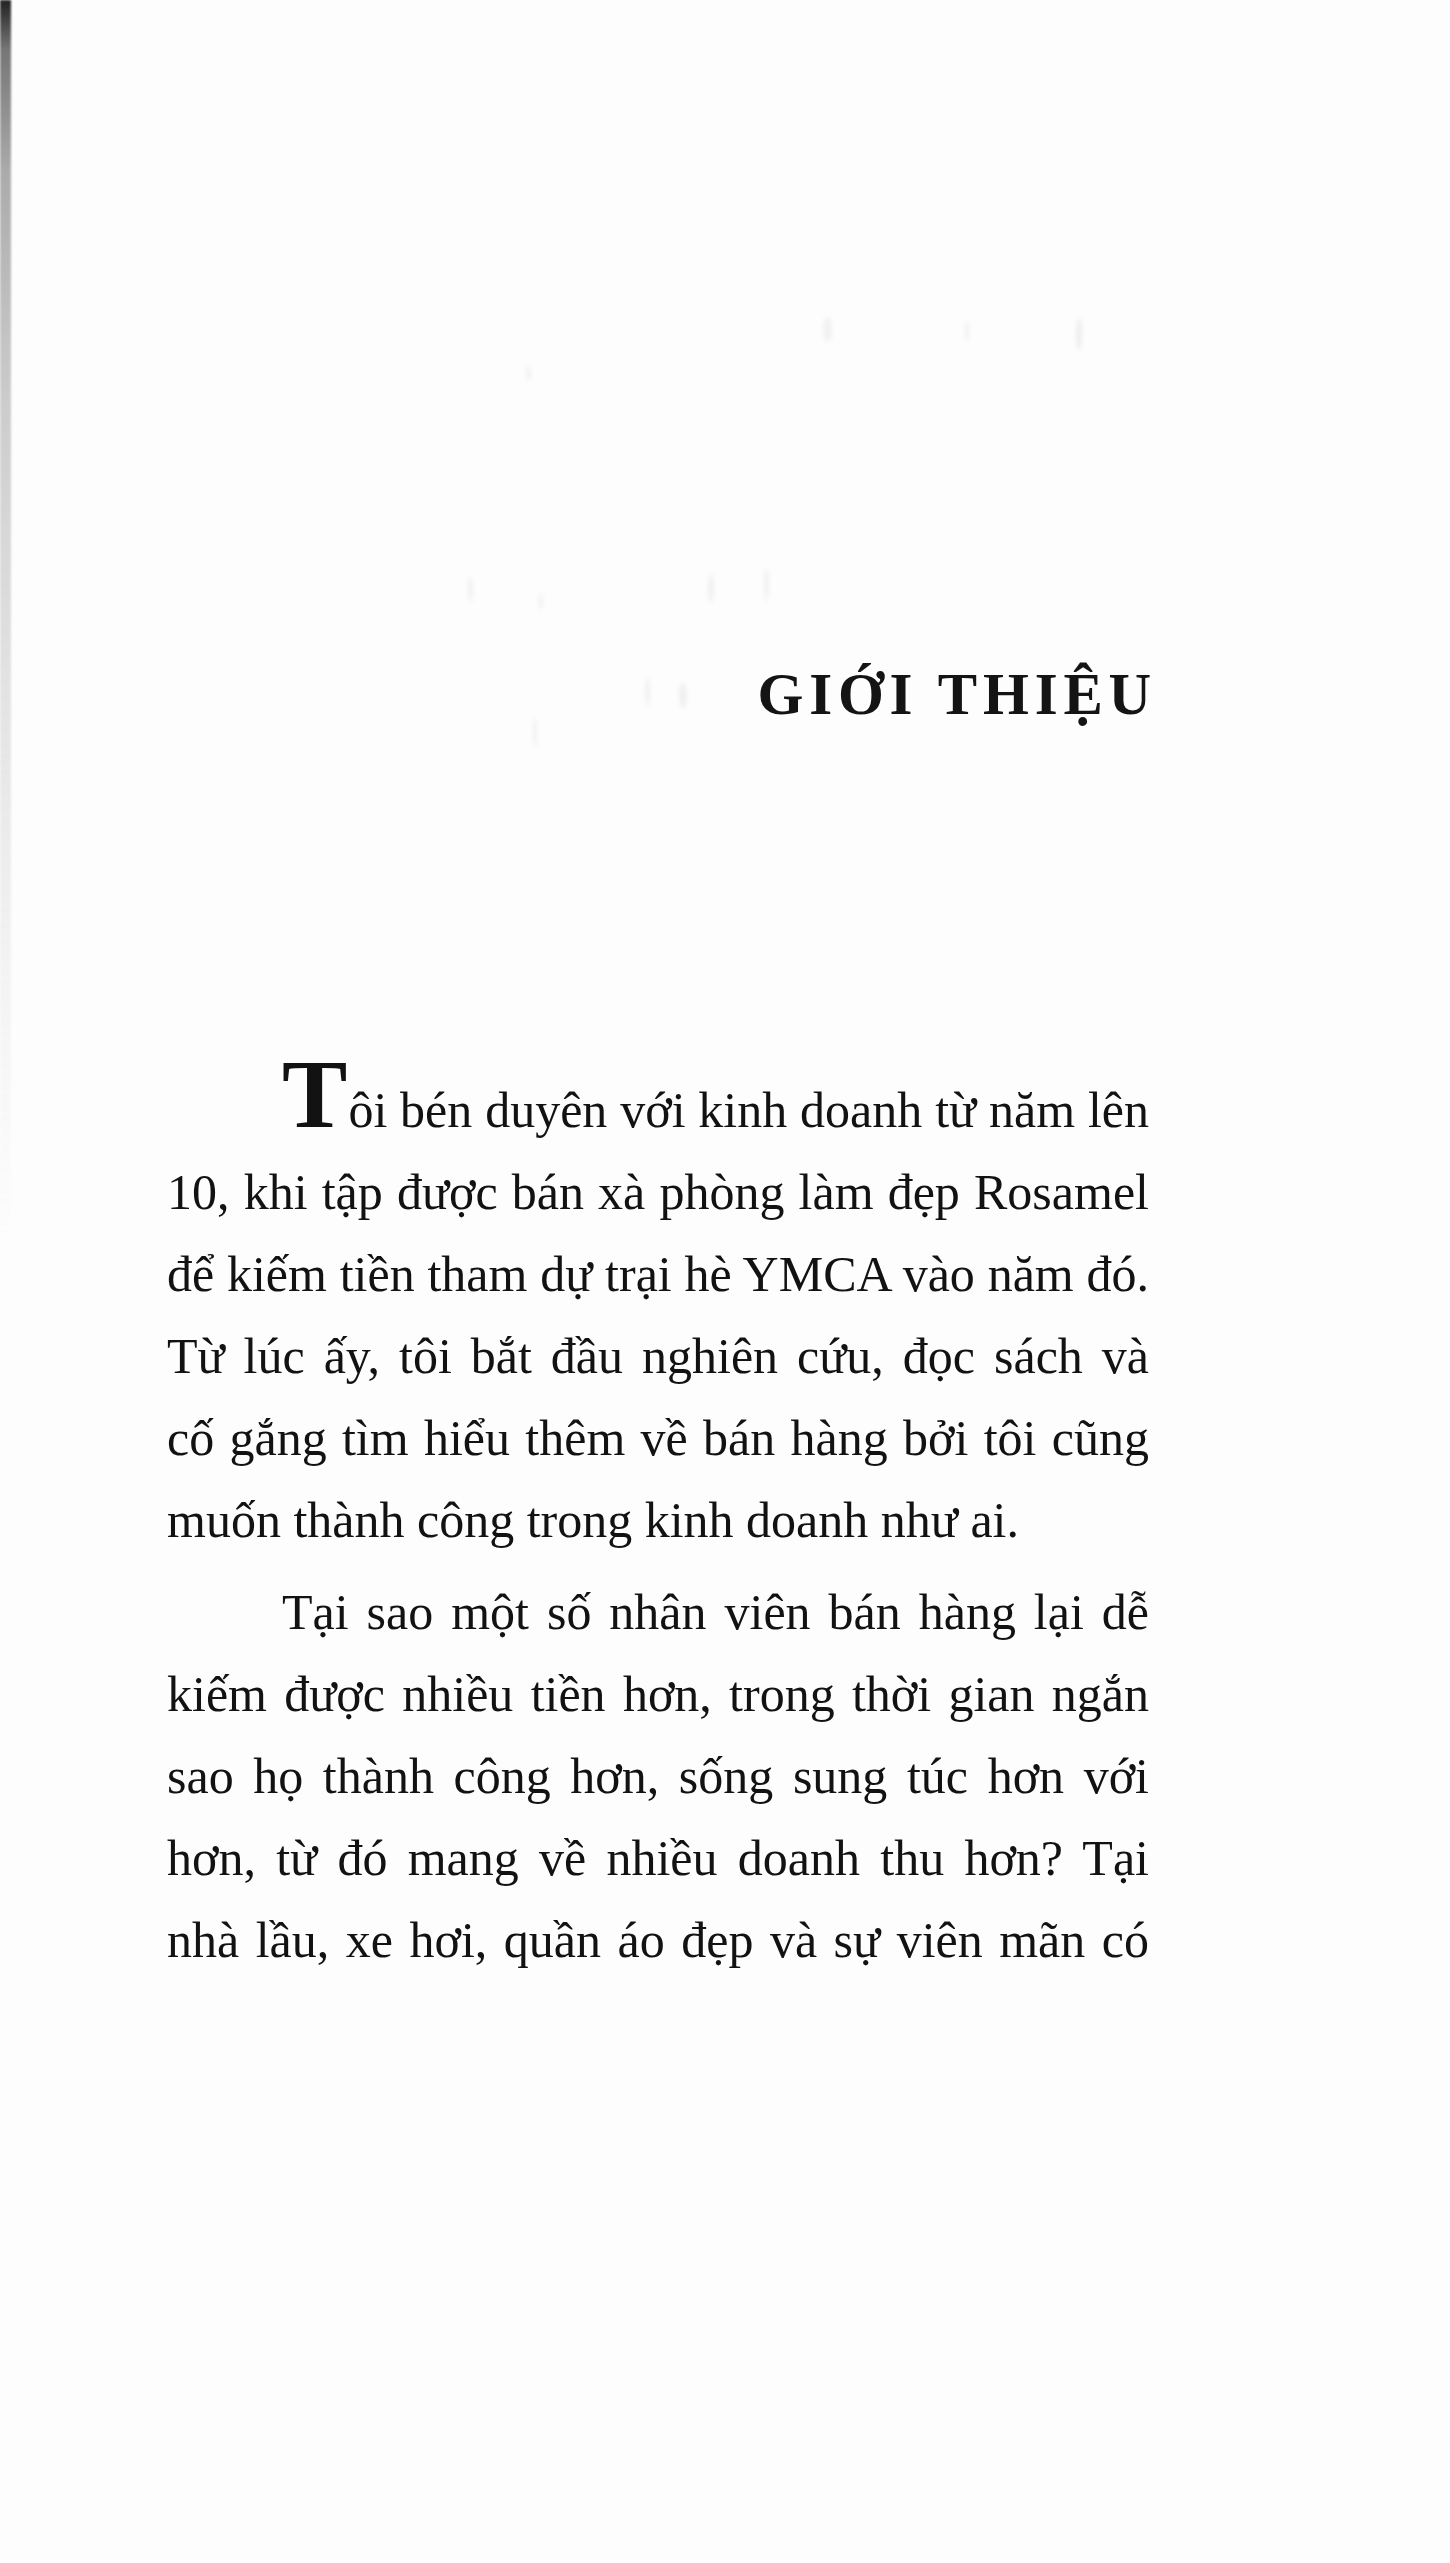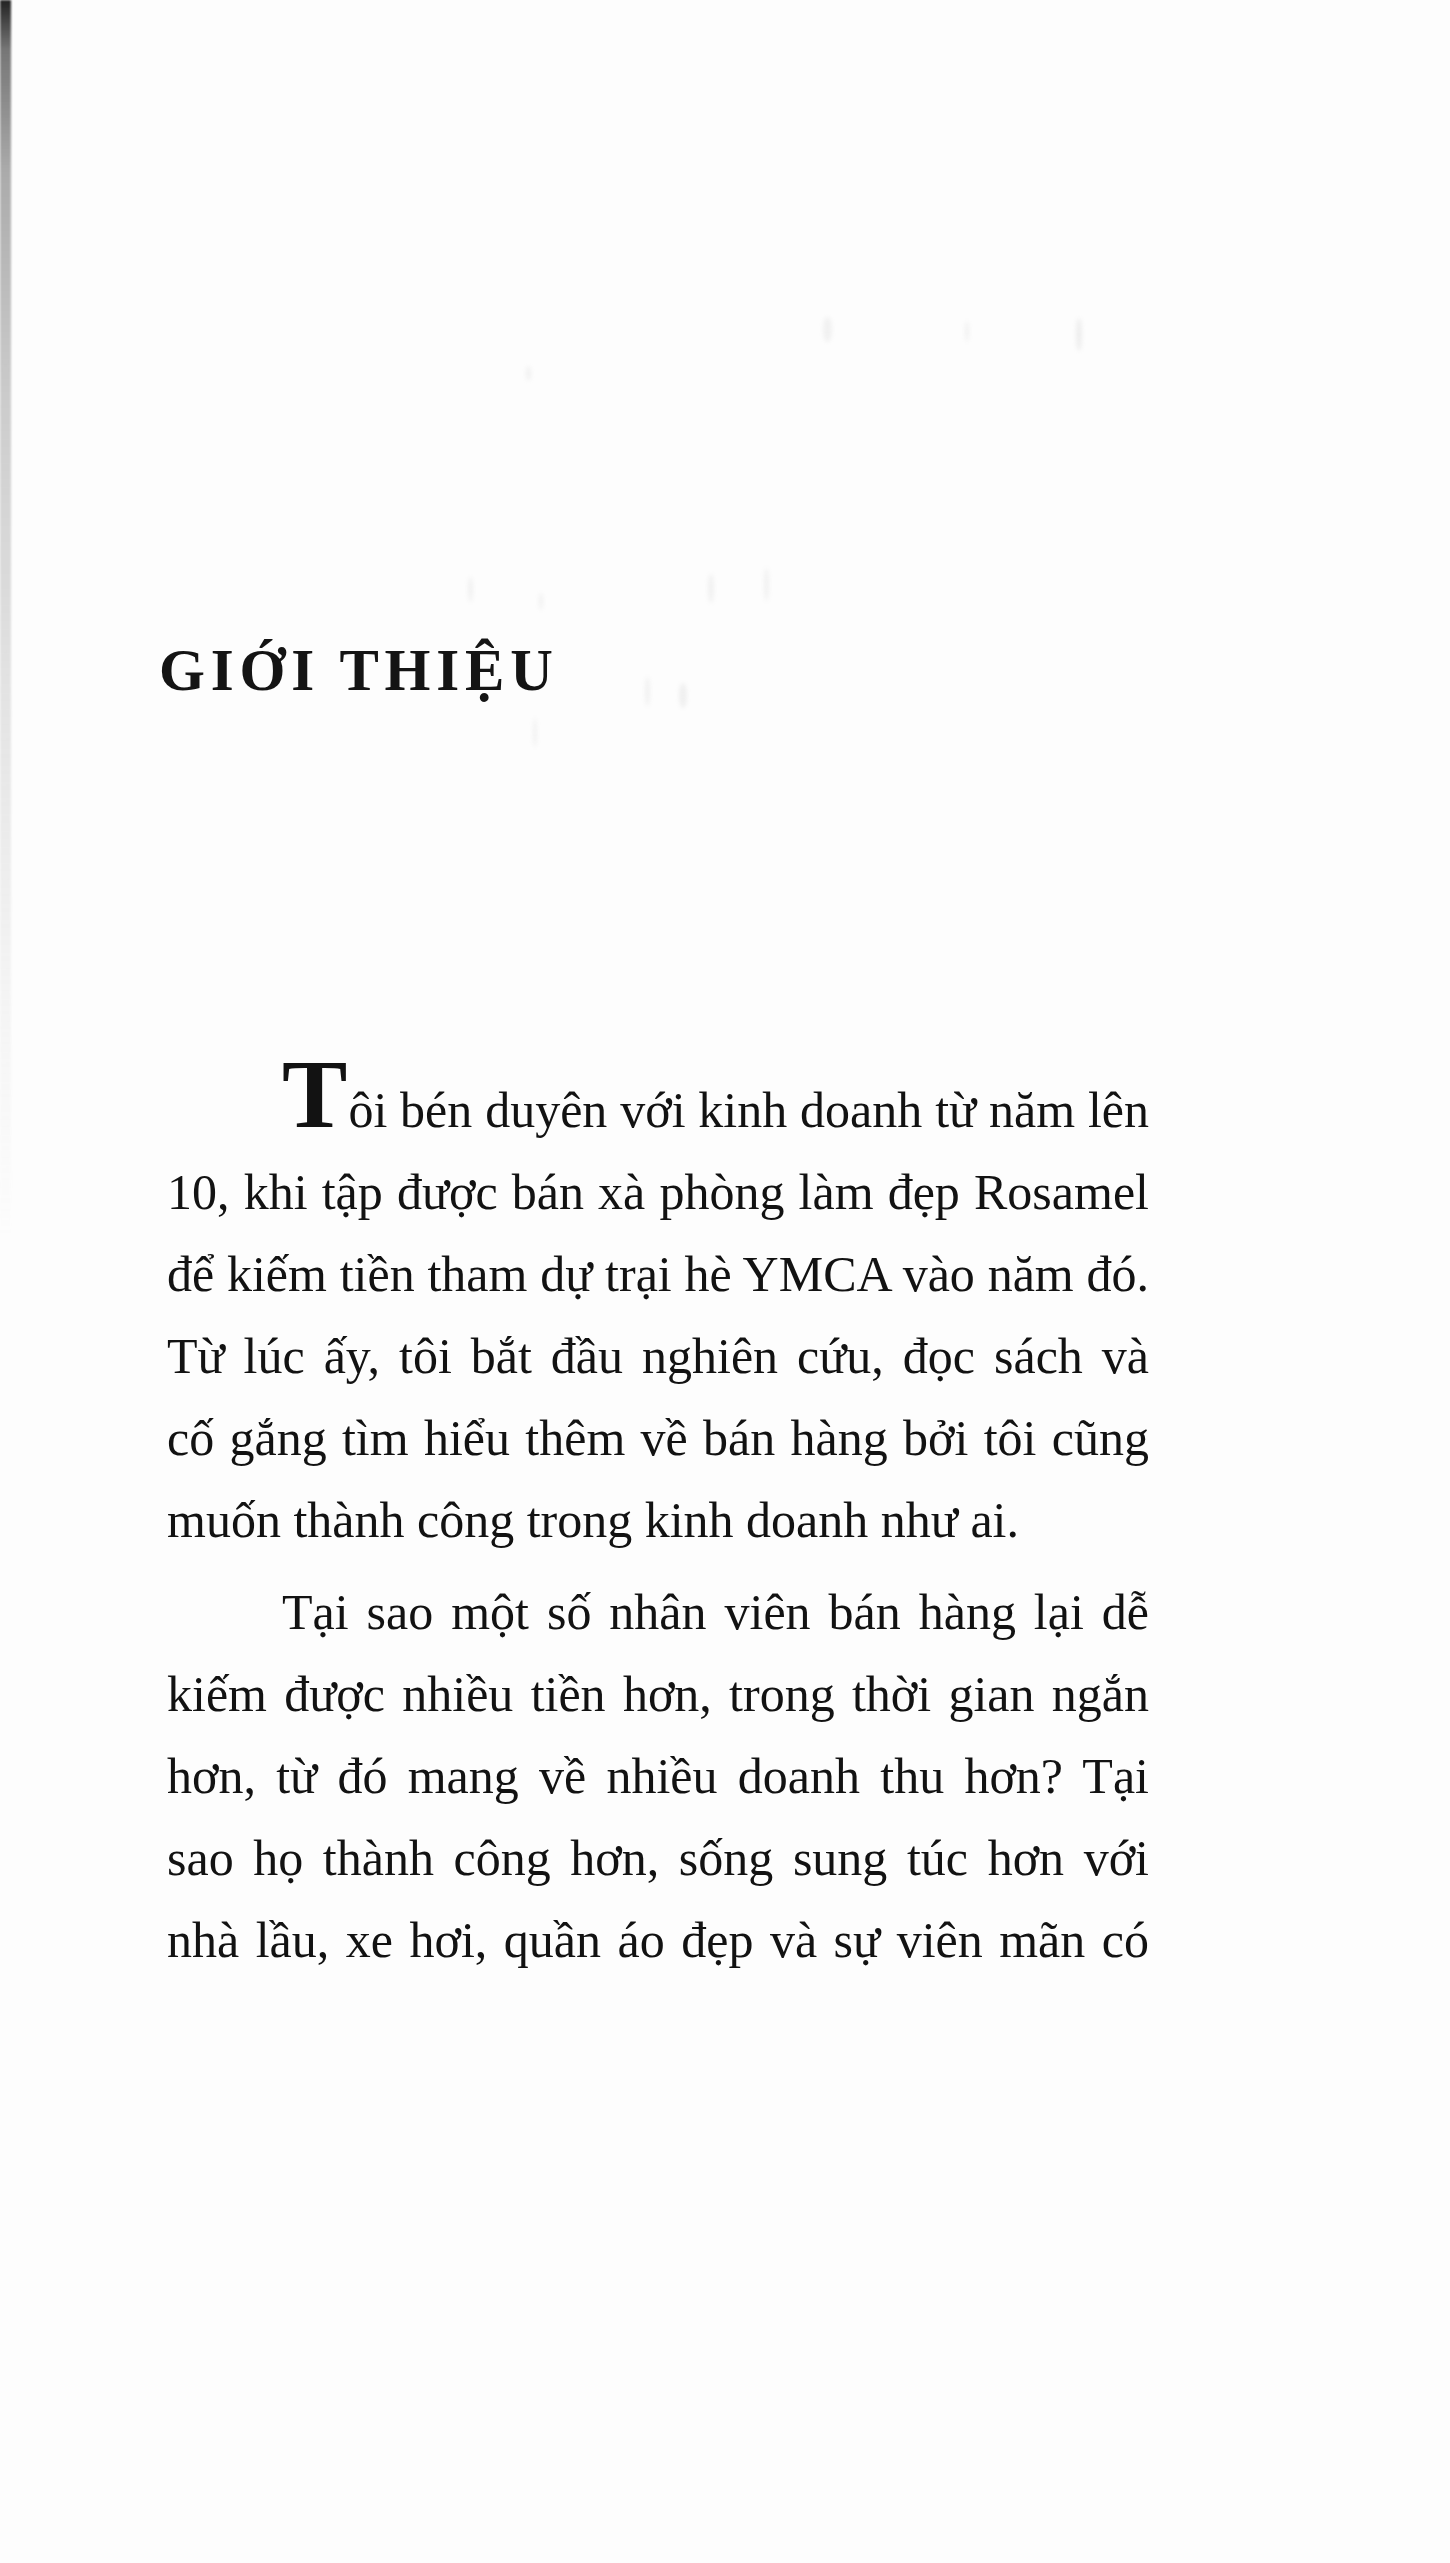--- a/index.html
+++ b/index.html
@@ -32,22 +32,22 @@
   .s4{left:468px;top:577px;width:4.8px;height:25px;}
   .s5{left:539px;top:593px;width:3.8px;height:17.3px;}
   .s6{left:708px;top:574px;width:5.8px;height:29px;}
   .s7{left:764px;top:568px;width:4.8px;height:33px;}
   .s8{left:645px;top:677px;width:4.8px;height:29px;}
   .s9{left:679px;top:683px;width:7.7px;height:25px;opacity:.16;}
   .s10{left:533px;top:718px;width:3.8px;height:29px;}
   .s11{left:526px;top:366px;width:4.8px;height:15.3px;}
 
   .chapter-title{
-    position:absolute;left:159px;top:632px;width:998px;
-    text-align:left;
+    position:absolute;left:159px;top:656px;width:998px;
+    text-align:right;
     font-size:59px;line-height:77px;
     letter-spacing:5.8px;
     font-weight:600;
     color:#141414;
   }
   .body-text{
     position:absolute;left:159px;top:1061px;width:998px;
     font-size:50px;
   }
   .para{margin:8px;padding:0;}
@@ -96,20 +96,20 @@
       <div class="line">để kiếm tiền tham dự trại hè YMCA vào năm đó.</div>
       <div class="line">Từ lúc ấy, tôi bắt đầu nghiên cứu, đọc sách và</div>
       <div class="line">cố gắng tìm hiểu thêm về bán hàng bởi tôi cũng</div>
       <div class="line end">muốn thành công trong kinh doanh như ai.</div>
     </div>
 
 
     <div class="para">
       <div class="line first">Tại sao một số nhân viên bán hàng lại dễ</div>
       <div class="line">kiếm được nhiều tiền hơn, trong thời gian ngắn</div>
+      <div class="line">sao họ thành công hơn, sống sung túc hơn với</div>
       <div class="line">hơn, từ đó mang về nhiều doanh thu hơn? Tại</div>
-      <div class="line">sao họ thành công hơn, sống sung túc hơn với</div>
       <div class="line">nhà lầu, xe hơi, quần áo đẹp và sự viên mãn có</div>
     </div>
 
   </div>
 </div>
 
 
 </body></html>

